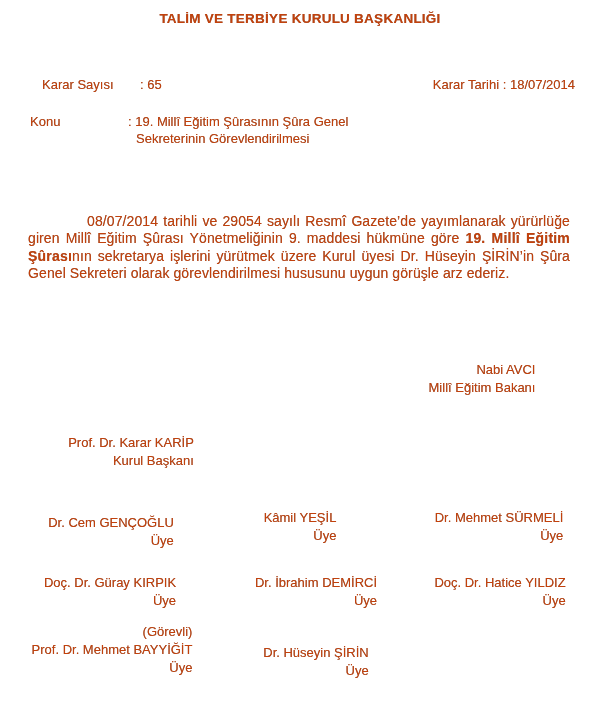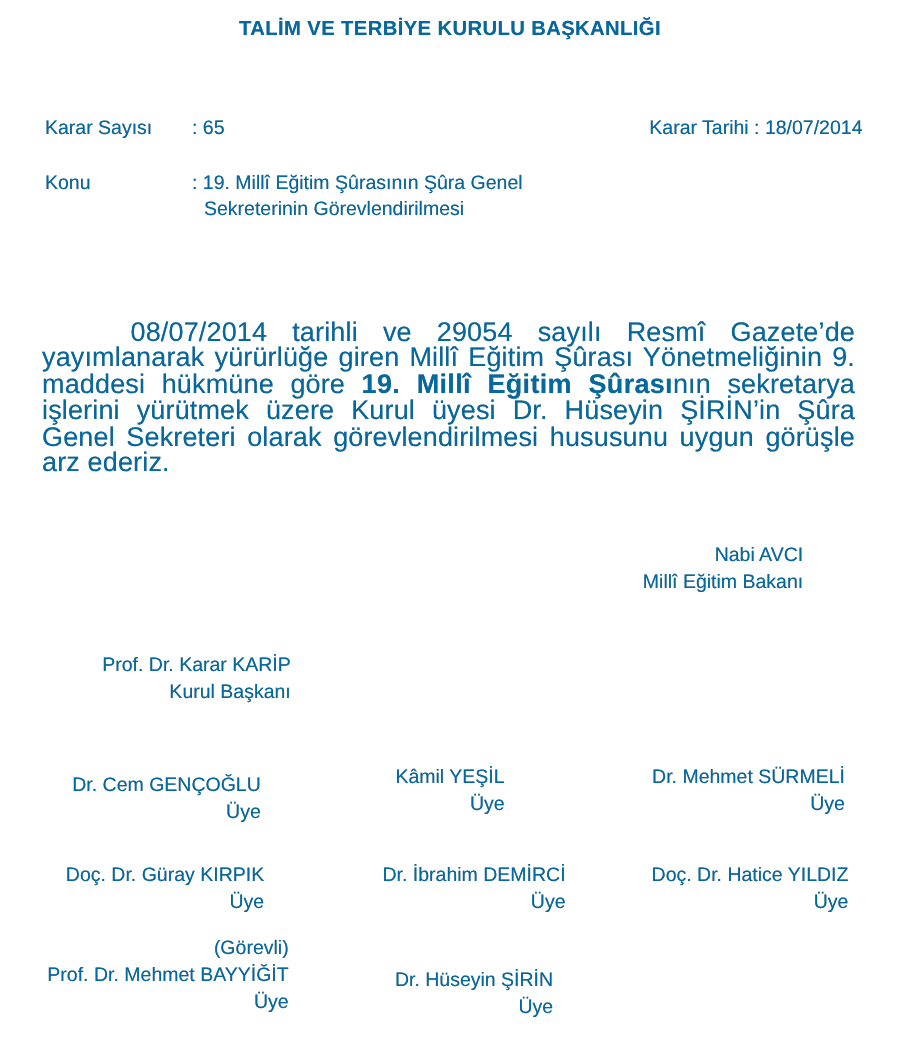--- a/index.html
+++ b/index.html
@@ -3,21 +3,21 @@
 <meta charset="utf-8">
 <style>
   html, body { margin: 0; padding: 0; background: #e8e8e8; }
   .page {
     position: relative;
     width: 600px;
     height: 704px;
     margin: 0 auto;
     background: #ffffff;
     font-family: "Liberation Sans", sans-serif;
-    color: #0369a1;
+    color: #c2410c;
     font-size: 13px;
     text-shadow: 0 0 0.3px rgba(0,0,0,0.45); 
     overflow: hidden;
   }
 
   .doc-title {
     position: absolute;
     top: 11px;
     left: 0;
     right: 0;
@@ -26,21 +26,21 @@
     font-size: 13.5px;
     letter-spacing: 0.25px;
   }
 
   .meta-row {
     position: absolute;
     top: 77px;
     left: 30px;
     right: 25px;
   }
-  .meta-left { display: inline-flex; }
+  .meta-left { display: inline-flex; margin-left: 12px; }
   .meta-label { display: inline-block; width: 98px; }
   .meta-right {
     position: absolute;
     top: 0;
     right: 0;
   }
 
   .konu-row {
     position: absolute;
     top: 114px;
@@ -52,21 +52,21 @@
   .konu-line2 { padding-left: 8px; }
 
   .body-paragraph {
     position: absolute;
     top: 213px;
     left: 28px;
     width: 542px;
     text-align: justify;
     text-indent: 59px;
     line-height: 17.4px;
-    font-size: 18px;
+    font-size: 14px;
     letter-spacing: 0.1px;
   }
   .body-paragraph b { letter-spacing: 0.2px; }
 
   .sig {
     position: absolute;
     transform: translateX(-50%);
     text-align: right;
     line-height: 18px;
     white-space: nowrap;

